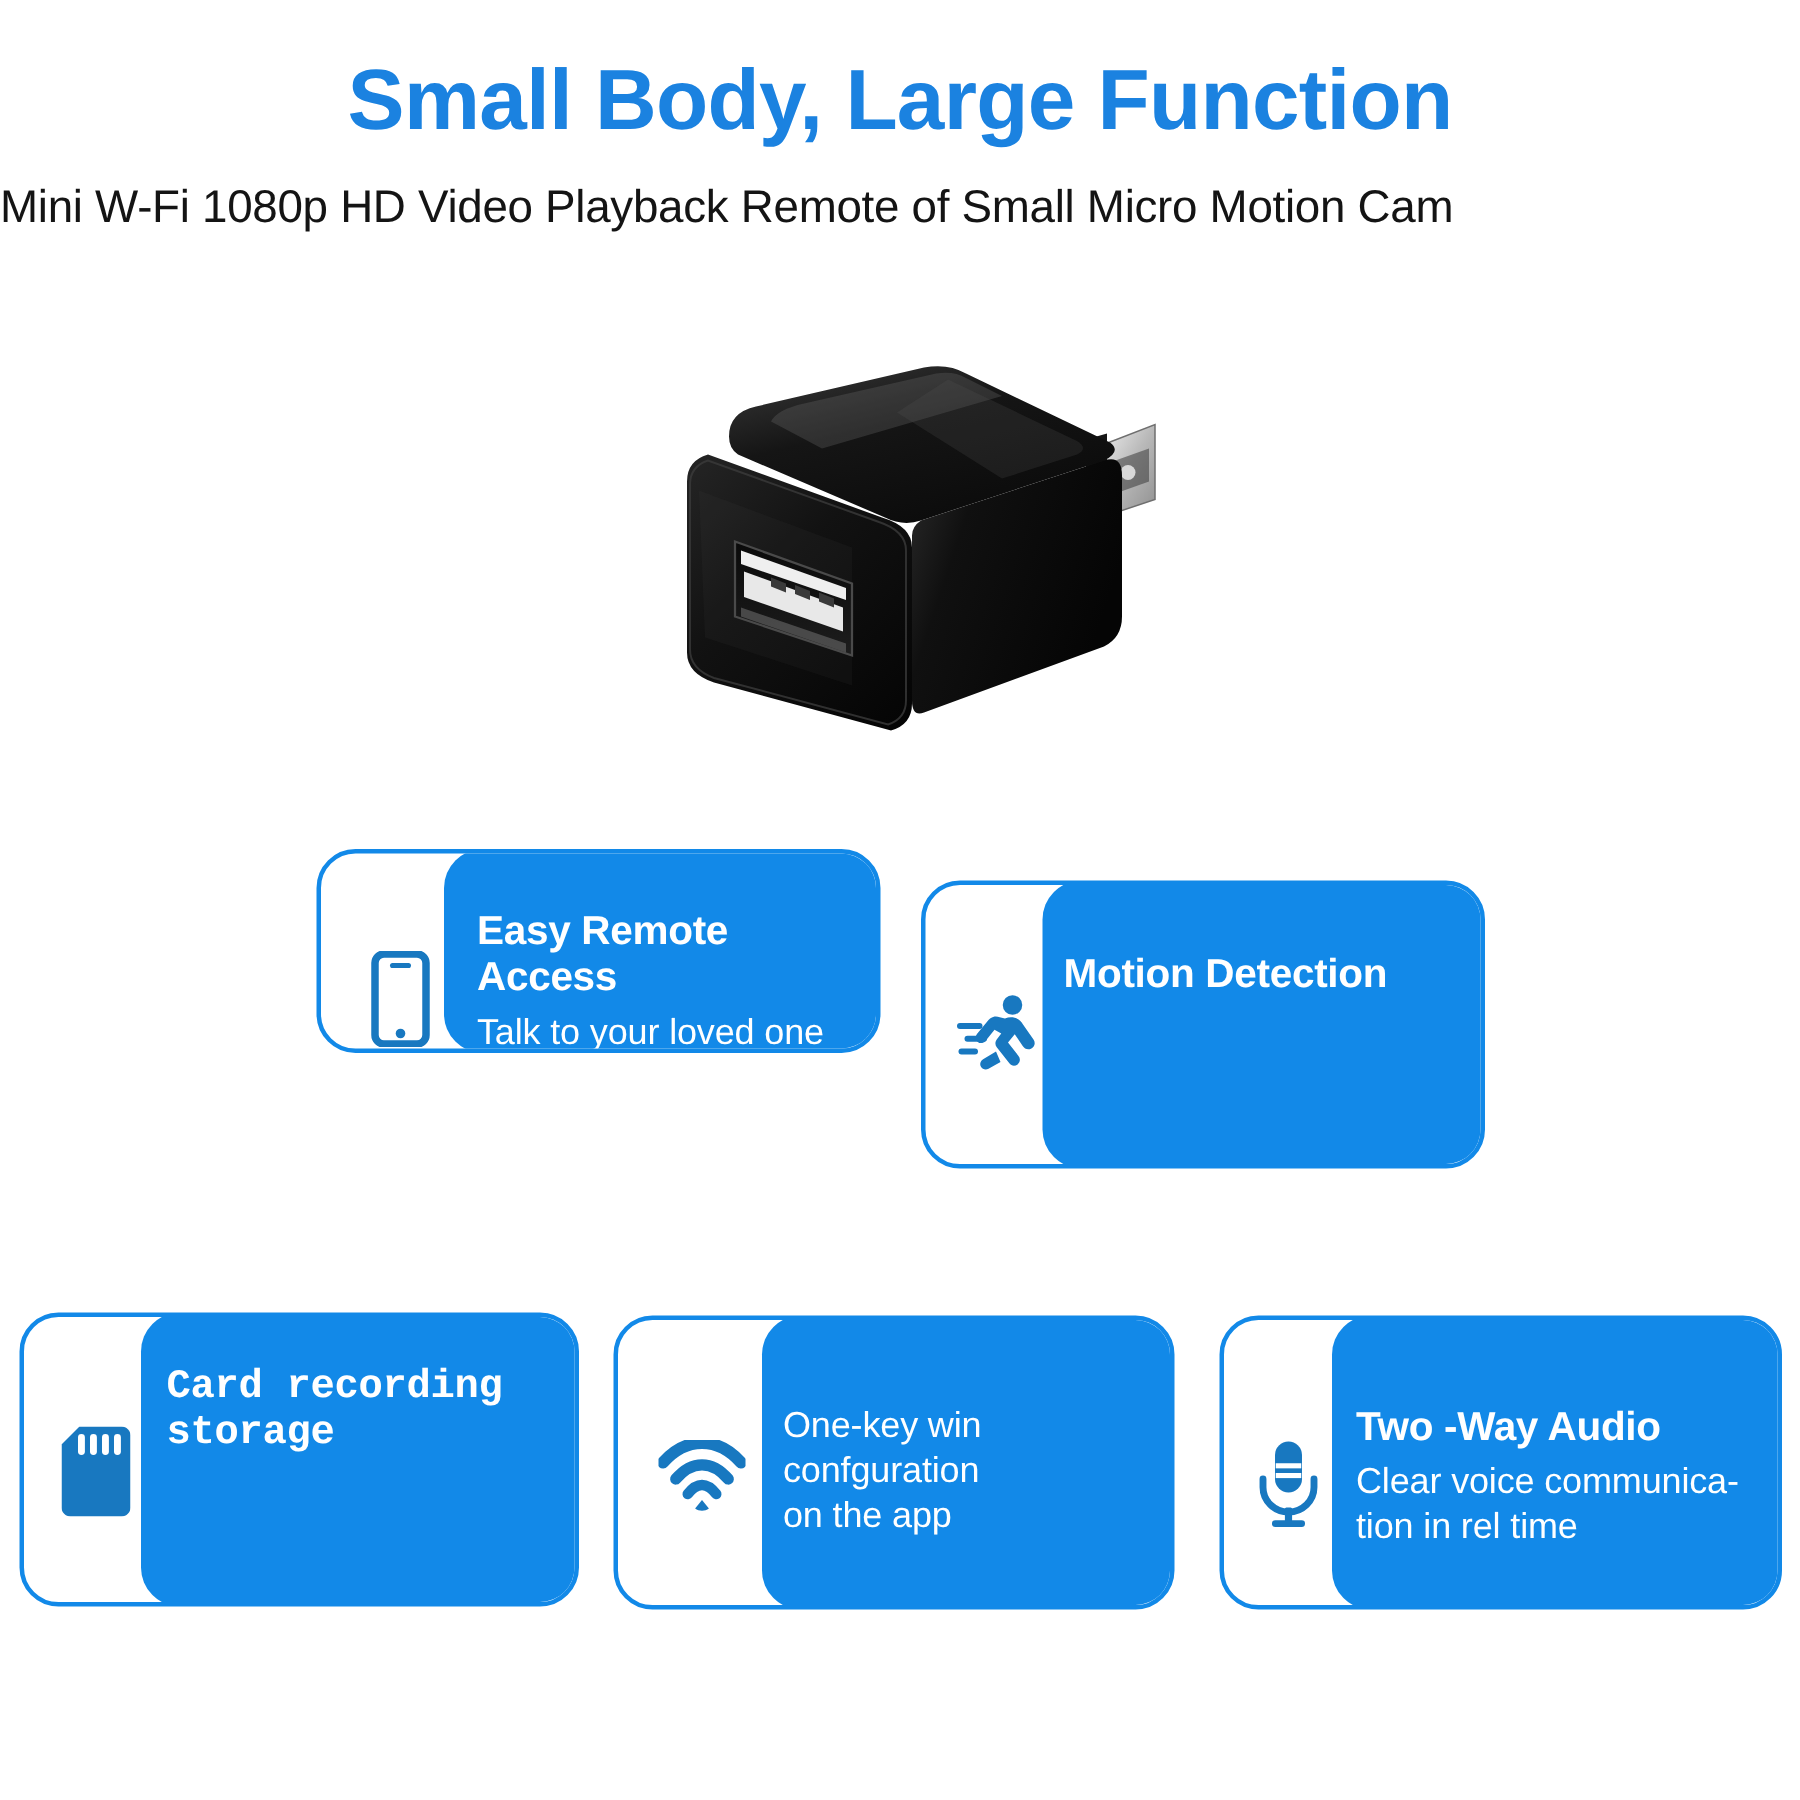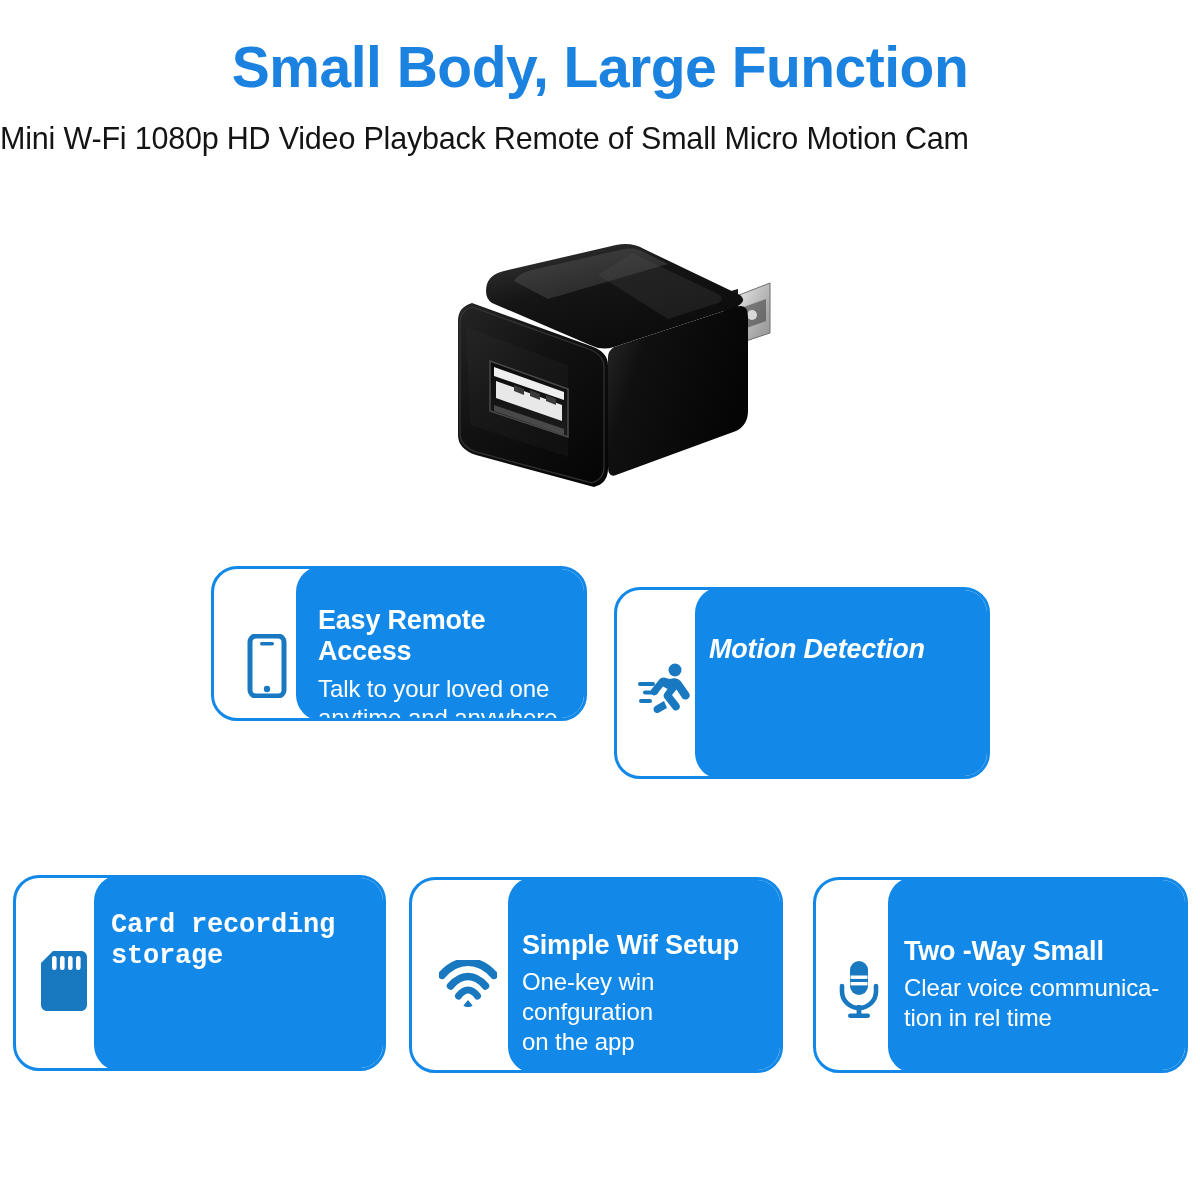--- a/index.html
+++ b/index.html
@@ -99,30 +99,30 @@
   .card-desc {
     font-size: 24px;
     font-weight: normal;
     line-height: 1.24;
     letter-spacing: -0.1px;
     margin: 6px 0 0 0;
     white-space: pre-line;
   }
 
   
-  #card-1 { left: 211px; top: 566px; width: 376px; height: 155px; }
+  #card-1 { left: 211px; top: 566px; width: 376px; height: 136px; }
   #card-1 .card-fill { left: 82px; }
   #card-1 .card-icon { left: 22px; top: 62px; width: 62px; height: 70px; }
   #card-1 .card-text { left: 104px; top: 36px; width: 258px; }
 
   
   #card-2 { left: 614px; top: 587px; width: 376px; height: 192px; }
   #card-2 .card-fill { left: 78px; }
   #card-2 .card-icon { left: 18px; top: 70px; width: 62px; height: 58px; }
-  #card-2 .card-text { left: 92px; top: 44px; width: 272px; font-style: italic; }
+  #card-2 .card-text { left: 92px; top: 44px; width: 272px; }
 
   
   #card-3 { left: 13px; top: 875px; width: 373px; height: 196px; }
   #card-3 .card-fill { left: 78px; }
   #card-3 .card-icon { left: 20px; top: 72px; width: 56px; height: 62px; }
   #card-3 .card-text { left: 95px; top: 32px; width: 262px; font-family: Liberation Mono, monospace; }
 
   
   #card-4 { left: 409px; top: 877px; width: 374px; height: 196px; }
   #card-4 .card-fill { left: 96px; }
@@ -266,38 +266,37 @@
     <svg width="58" height="48" viewBox="0 0 58 48" xmlns="http://www.w3.org/2000/svg">
       <g fill="none" stroke="#1878c0" stroke-linecap="round">
         <path d="M3 15 C11 6 20 2 29 2 C38 2 47 6 55 15" stroke-width="8"></path>
         <path d="M11.5 26 C17 19.5 23 16.5 29 16.5 C35 16.5 41 19.5 46.5 26" stroke-width="7.5"></path>
         <path d="M19.5 36 C23 31.5 26 30 29 30 C32 30 35 31.5 38.5 36" stroke-width="7"></path>
       </g>
       <path d="M29 40 L33.6 45.6 C31 47.6 27 47.6 24.4 45.6 Z" fill="#1878c0"></path>
     </svg>
   </div>
   <div class="card-text">
-    <p class="card-title">Simple Wif Setup</p>
     <p class="card-desc">One-key win confguration
 on the app</p>
   </div>
 </div>
 
 <div class="card" id="card-5">
   <div class="card-fill"></div>
   <div class="card-icon">
     <svg width="44" height="58" viewBox="0 0 44 58" xmlns="http://www.w3.org/2000/svg">
       <g fill="#1878c0">
         <rect x="13" y="1" width="18" height="34" rx="9"></rect>
         <path d="M5 26 C5 26 5 30.5 5 31.5 C5 40.6 12.6 48 22 48 C31.4 48 39 40.6 39 31.5 C39 30.5 39 26 39 26" fill="none" stroke="#1878c0" stroke-width="4.6" stroke-linecap="round"></path>
         <rect x="19.6" y="45" width="4.8" height="10" rx="1"></rect>
         <rect x="11" y="53.5" width="22" height="4.5" rx="2.2"></rect>
       </g>
       <rect x="13.5" y="15.5" width="17" height="3.4" fill="#ffffff"></rect>
       <rect x="13.5" y="22" width="17" height="3.4" fill="#ffffff"></rect>
     </svg>
   </div>
   <div class="card-text">
-    <p class="card-title">Two -Way Small</p>
+    <p class="card-title">Two -Way Audio</p>
     <p class="card-desc">Clear voice communica-
 tion in rel time</p>
   </div>
 </div>
 
 </body></html>

